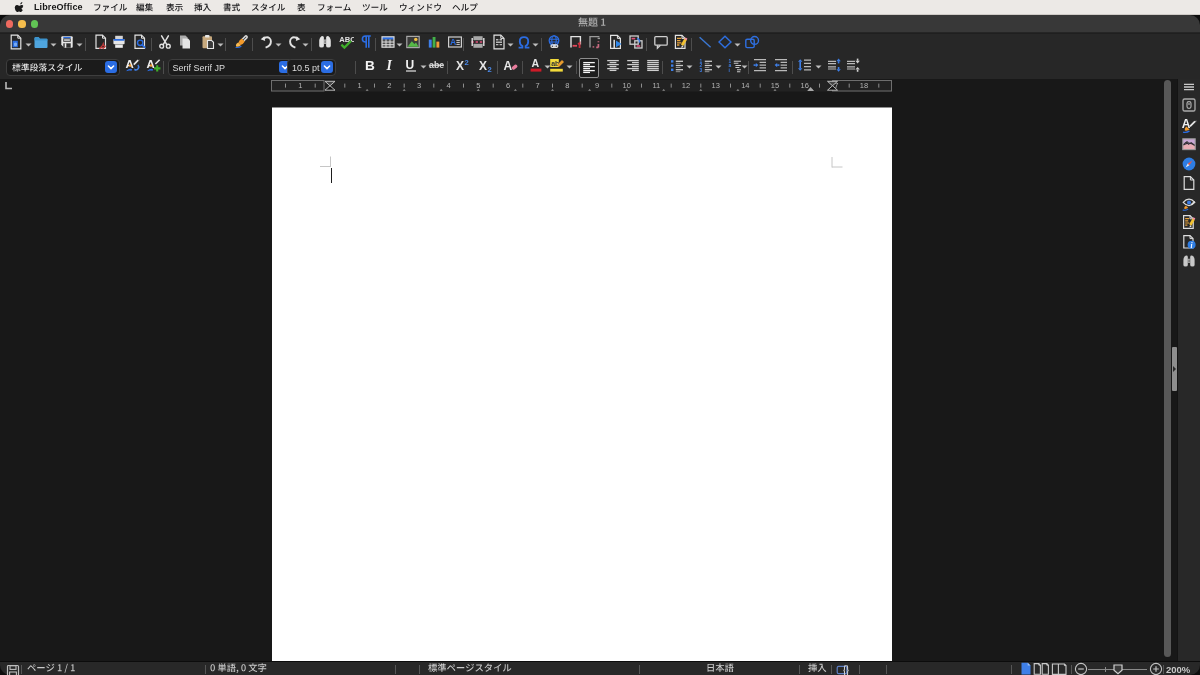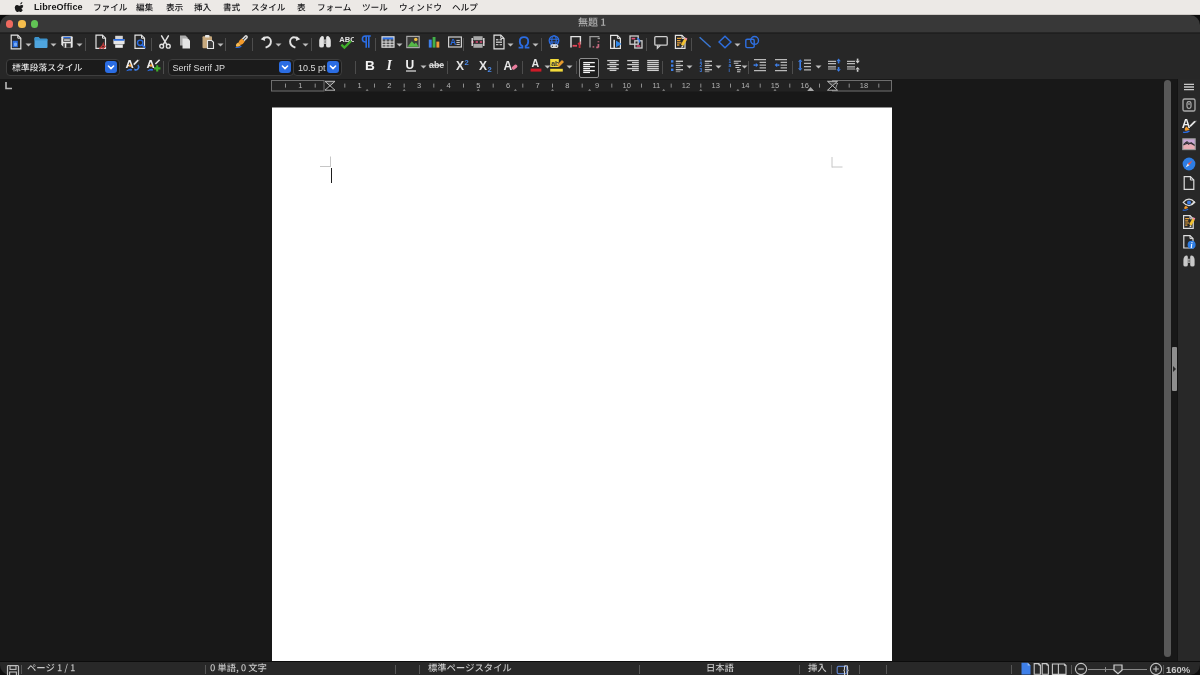--- a/index.html
+++ b/index.html
@@ -427,21 +427,21 @@
       </span>
     </span>
 <span class="combo" style="left:167.5px;width:126px">
       <span class="combo-txt">Serif Serif JP</span>
       <span class="combo-btn">
         <svg width="8" height="7" viewBox="0 0 8 7">
           <path d="M1.4 2 L4 4.6 L6.6 2" fill="none" stroke="#FFFFFF" stroke-width="1.5" stroke-linecap="round" stroke-linejoin="round"></path>
         </svg>
       </span>
     </span>
-<span class="combo" style="left:293px;width:48.5px">
+<span class="combo" style="left:287px;width:48.5px">
       <span class="combo-txt">10.5 pt</span>
       <span class="combo-btn">
         <svg width="8" height="7" viewBox="0 0 8 7">
           <path d="M1.4 2 L4 4.6 L6.6 2" fill="none" stroke="#FFFFFF" stroke-width="1.5" stroke-linecap="round" stroke-linejoin="round"></path>
         </svg>
       </span>
     </span>
 <span class="tbtn" style="left:122.0px;top:56.5px">
       <svg width="16" height="16" viewBox="0 0 16 16">
         <text x="0.4" y="11" font-family="Liberation Sans,sans-serif" font-size="11.4" font-weight="bold" fill="#F0F0F0">A</text>
@@ -898,15 +898,15 @@
 <span class="zoom-track"></span>
 <span class="zoom-tick"></span>
 <span class="st-icon" style="left:1113px;top:1.5px"><svg width="10" height="11" viewBox="0 0 10 11">
           <path d="M1 1 h8 v5.2 L5 9.6 L1 6.2 z" fill="#3A3A3A" stroke="#D0D0D0" stroke-width="1.2"></path>
         </svg></span>
 <span class="st-icon" style="left:1148.5px;top:0px"><svg width="14" height="14" viewBox="0 0 14 14">
           <circle cx="7" cy="7" r="5.6" fill="none" stroke="#C2C2C2" stroke-width="1.1"></circle>
           <path d="M4.2 7 h5.6 M7 4.2 v5.6" stroke="#C2C2C2" stroke-width="1.2"></path>
         </svg></span>
 <span class="st-sep" style="left:1163px"></span>
-<span class="st-zoom">160%</span>
+<span class="st-zoom">200%</span>
 </div>
 </div>
 
 </body></html>

